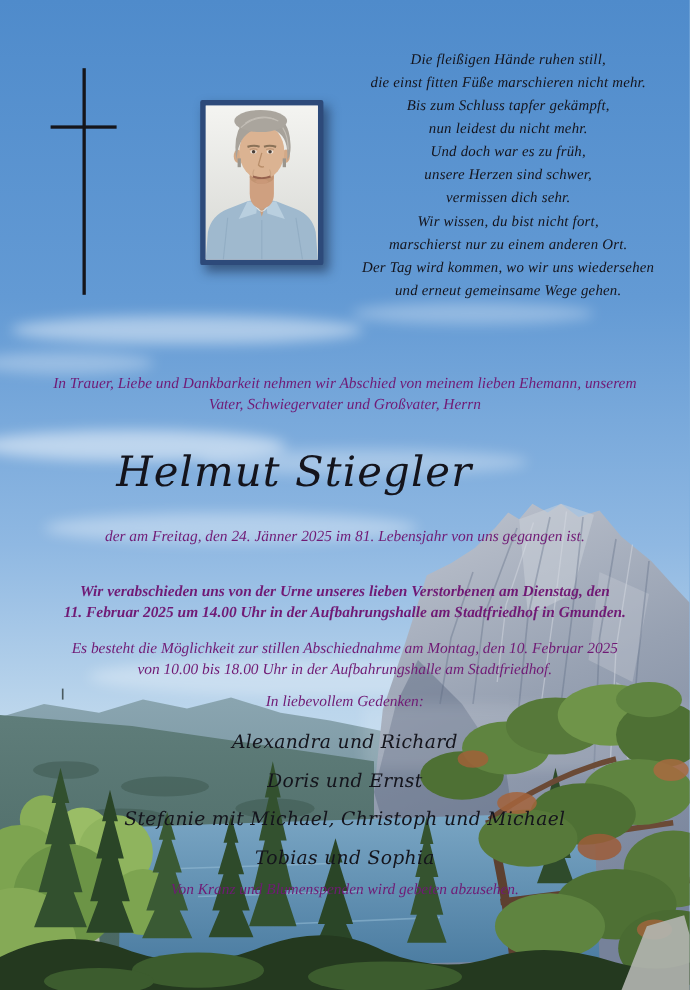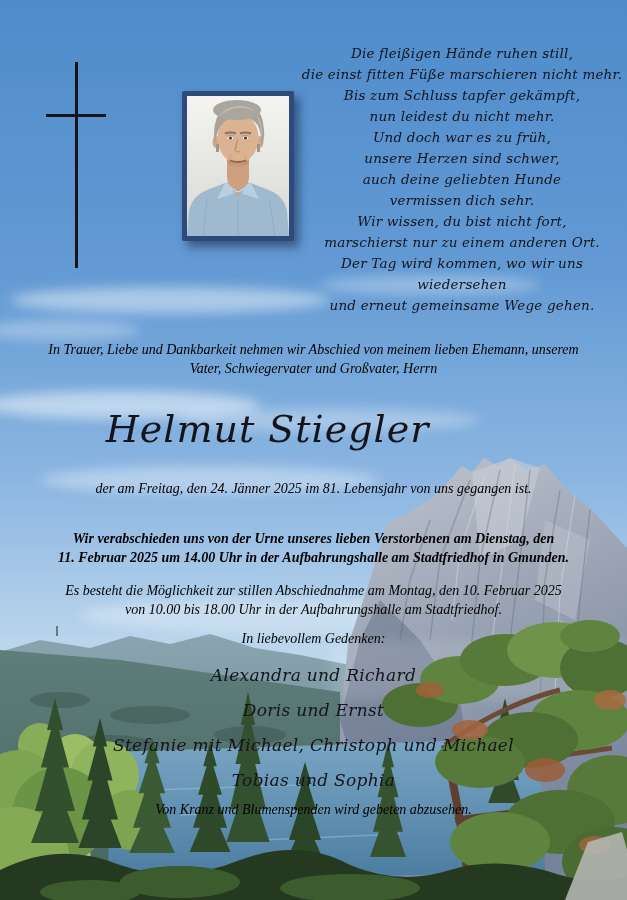--- a/index.html
+++ b/index.html
@@ -14,24 +14,24 @@
   .cross-h{position:absolute;left:46px;top:114px;width:60px;height:2.5px;background:#15151a;}
 
   
   .portrait-frame{position:absolute;left:182px;top:91px;width:102px;height:140px;
        border:5px solid #2d4a7a;border-radius:2px;background:#eceff0;
        box-shadow:5px 6px 10px rgba(15,25,50,.5), inset 0 0 0 1px rgba(255,255,255,.35);}
   .portrait-frame svg{display:block;}
 
   
   .script{font-family:"DejaVu Serif",serif;font-style:italic;color:#14141c;}
-  .body-text{font-family:"Liberation Serif",serif;font-style:italic;color:#000000;}
+  .body-text{font-family:"Liberation Serif",serif;font-style:italic;color:#701a75;}
 
   .poem{position:absolute;top:43px;left:297px;width:330px;text-align:center;
-        font-size:13.5px;line-height:21px;letter-spacing:.2px;}
+        font-size:13.5px;line-height:21px;letter-spacing:.2px;font-family:Liberation Serif, serif;}
   .intro{position:absolute;top:340px;left:0;width:627px;text-align:center;
         font-size:14px;line-height:19px;}
   .deceased-name{position:absolute;top:405px;left:0;width:535px;text-align:center;
         font-size:38px;line-height:48px;letter-spacing:1px;}
   .date-line{position:absolute;top:479px;left:0;width:627px;text-align:center;
         font-size:14px;line-height:19px;}
   .farewell{position:absolute;top:529px;left:0;width:627px;text-align:center;
         font-size:14px;line-height:19px;font-weight:bold;}
   .viewing{position:absolute;top:581px;left:0;width:627px;text-align:center;
         font-size:14px;line-height:19px;}
@@ -261,21 +261,20 @@
       </svg>
     </div>
 
     <div class="poem script">
       <div>Die fleißigen Hände ruhen still,</div>
       <div>die einst fitten Füße marschieren nicht mehr.</div>
       <div>Bis zum Schluss tapfer gekämpft,</div>
       <div>nun leidest du nicht mehr.</div>
       <div>Und doch war es zu früh,</div>
       <div>unsere Herzen sind schwer,</div>
-      <div>auch deine geliebten Hunde</div>
       <div>vermissen dich sehr.</div>
       <div>Wir wissen, du bist nicht fort,</div>
       <div>marschierst nur zu einem anderen Ort.</div>
       <div>Der Tag wird kommen, wo wir uns wiedersehen</div>
       <div>und erneut gemeinsame Wege gehen.</div>
     </div>
 
     <div class="intro body-text">
       <div>In Trauer, Liebe und Dankbarkeit nehmen wir Abschied von meinem lieben Ehemann, unserem</div>
       <div>Vater, Schwiegervater und Großvater, Herrn</div>

